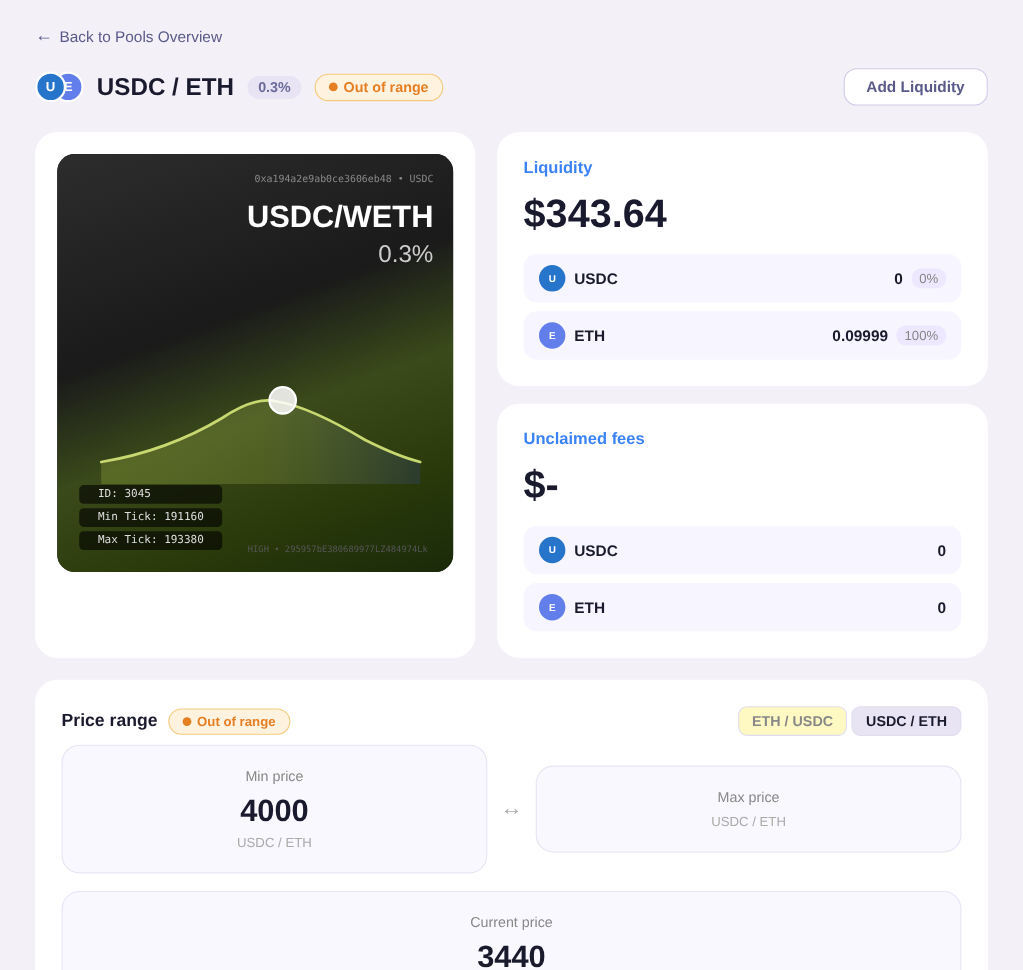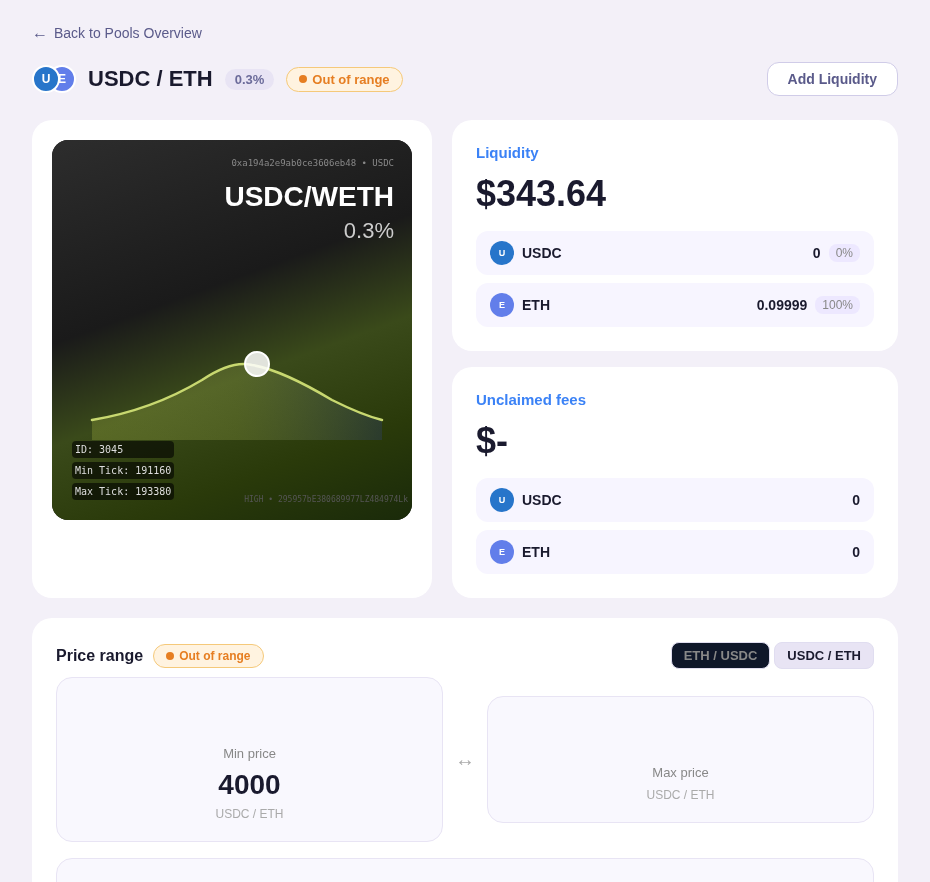--- a/index.html
+++ b/index.html
@@ -193,28 +193,28 @@
       bottom: 20px;
       left: 20px;
       display: flex;
       flex-direction: column;
       gap: 4px;
     }
     .nft-badge {
       background: rgba(0,0,0,0.6);
       color: #ddd;
       font-size: 10px;
-      padding: 3px 3px;
+      padding: 3px 17px;
       border-radius: 4px;
       font-family: monospace;
     }
     .nft-bottom-text {
       position: absolute;
       bottom: 16px;
-      right: 4px;
+      right: 23px;
       font-size: 8px;
       color: #555;
       font-family: monospace;
     }
 
     
     .right-panel {
       flex: 1;
       display: flex;
       flex-direction: column;
@@ -328,21 +328,21 @@
       align-items: center;
       gap: 4px;
     }
     .toggle-btn {
       padding: 5px 12px;
       border-radius: 8px;
       font-size: 13px;
       font-weight: 600;
       cursor: pointer;
       border: 1px solid #e0ddf0;
-      background: #0f172a;
+      background: #fef9c3;
       color: #888;
     }
     .toggle-btn.active {
       background: #e8e4f4;
       color: #1a1a2e;
     }
 
     .price-boxes {
       display: flex;
       align-items: center;
@@ -354,21 +354,20 @@
       background: #f9f8fe;
       border: 1px solid #e8e4f4;
       border-radius: 16px;
       padding: 20px;
       text-align: center;
     }
     .price-box-label {
       font-size: 13px;
       color: #888;
       margin-bottom: 8px;
-      margin-top: 48px;
     }
     .price-box-value {
       font-size: 28px;
       font-weight: 700;
       color: #1a1a2e;
       margin-bottom: 6px;
     }
     .price-box-pair {
       font-size: 12px;
       color: #aaa;

